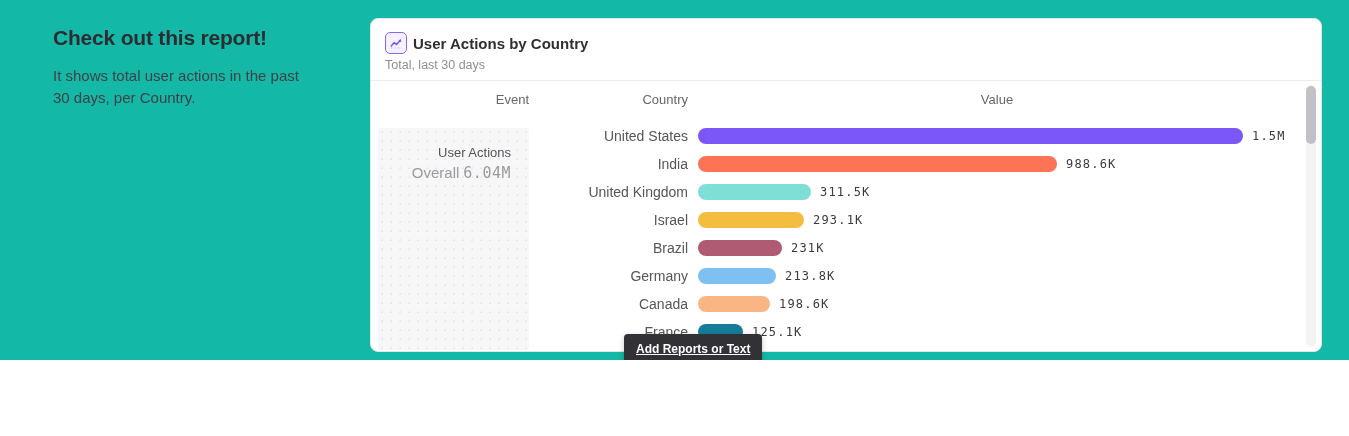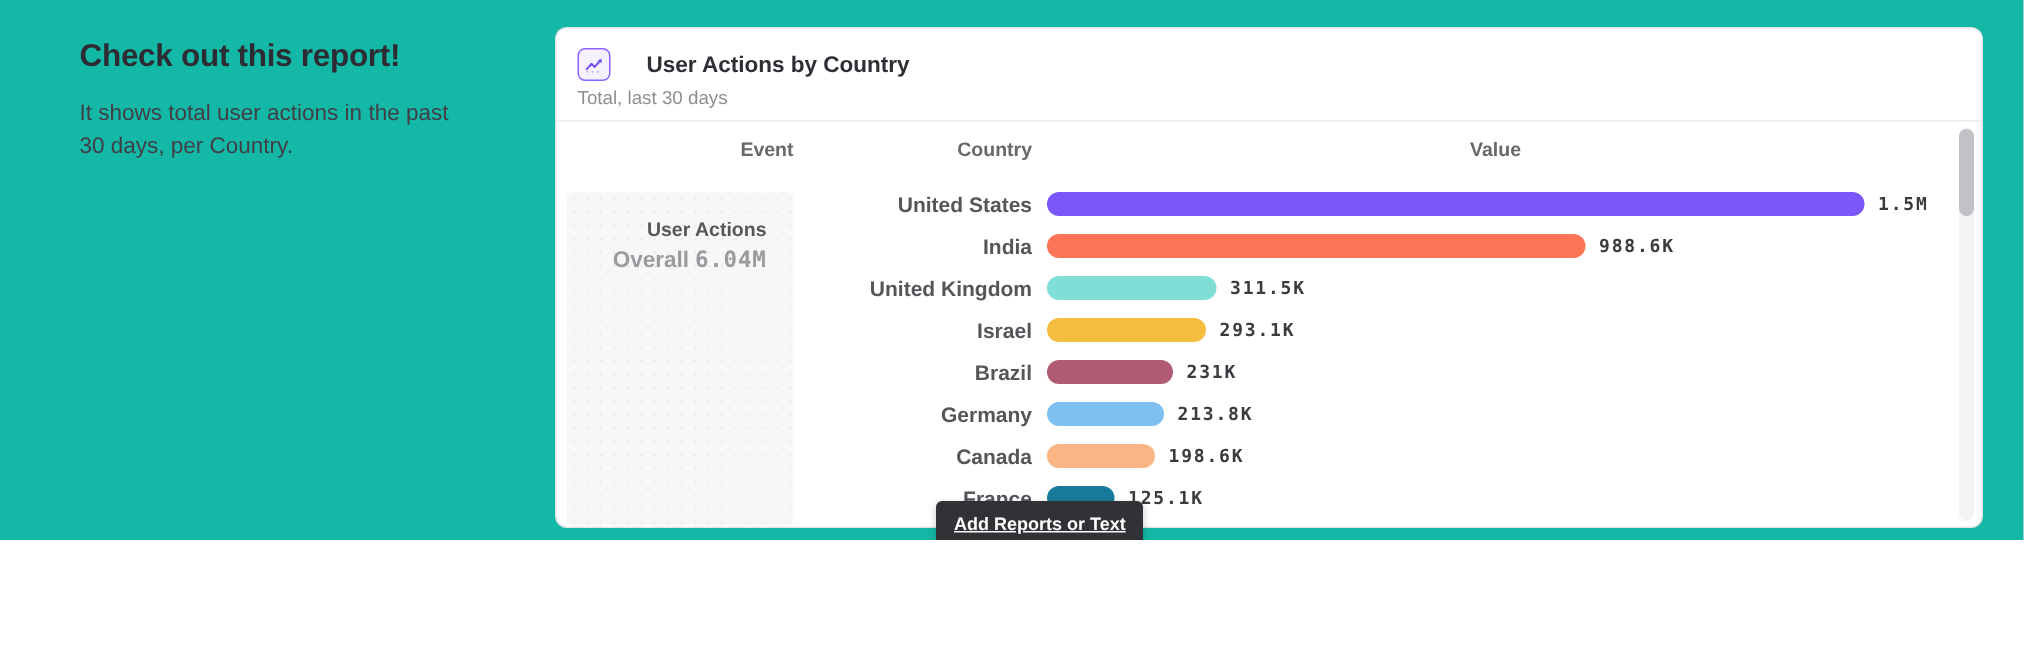--- a/index.html
+++ b/index.html
@@ -26,31 +26,31 @@
     margin: 15px 0 0; font-size: 15px; color: #404046; line-height: 1.47;
   }
 
   
   .card {
     position: absolute; left: 370px; top: 18px;
     width: 952px; height: 334px;
     background: #fff; border: 1px solid #e5e5e8; border-radius: 8px;
   }
   .card-header { height: 62px; border-bottom: 1px solid #ececee; padding: 13px 14px 0; }
-  .card-title-row { display: flex; align-items: center; gap: 24px; }
+  .card-title-row { display: flex; align-items: center; gap: 6px; }
   .card-icon {
     width: 22px; height: 22px; flex: 0 0 22px;
     border: 1px solid #8a63ff; border-radius: 5px; background: #f5f2ff;
     display: flex; align-items: center; justify-content: center;
   }
   .card-title { font-size: 15px; font-weight: 700; color: #2e2e34; }
   .card-subtitle { margin-top: 4px; font-size: 12.5px; color: #8e8e93; }
 
   
-  .chart { position: absolute; left: 0; top: 62px; right: 0; bottom: 0; overflow: hidden; font-weight: bold; }
+  .chart { position: absolute; left: 0; top: 62px; right: 0; bottom: 0; overflow: hidden; }
   .col-hdr { position: absolute; top: 11px; font-size: 13px; color: #67676c; }
   .col-hdr-event   { left: 58px;  width: 100px; text-align: right; }
   .col-hdr-country { left: 217px; width: 100px; text-align: right; }
   .col-hdr-value   { left: 576px; width: 100px; text-align: center; }
 
   .event-block {
     position: absolute; left: 7px; top: 47px; width: 151px; bottom: 1px;
     background: #f7f7f8; border-radius: 3px;
     background-image: radial-gradient(circle, #e7e7e9 1px, transparent 1px);
     background-size: 9px 9px;

